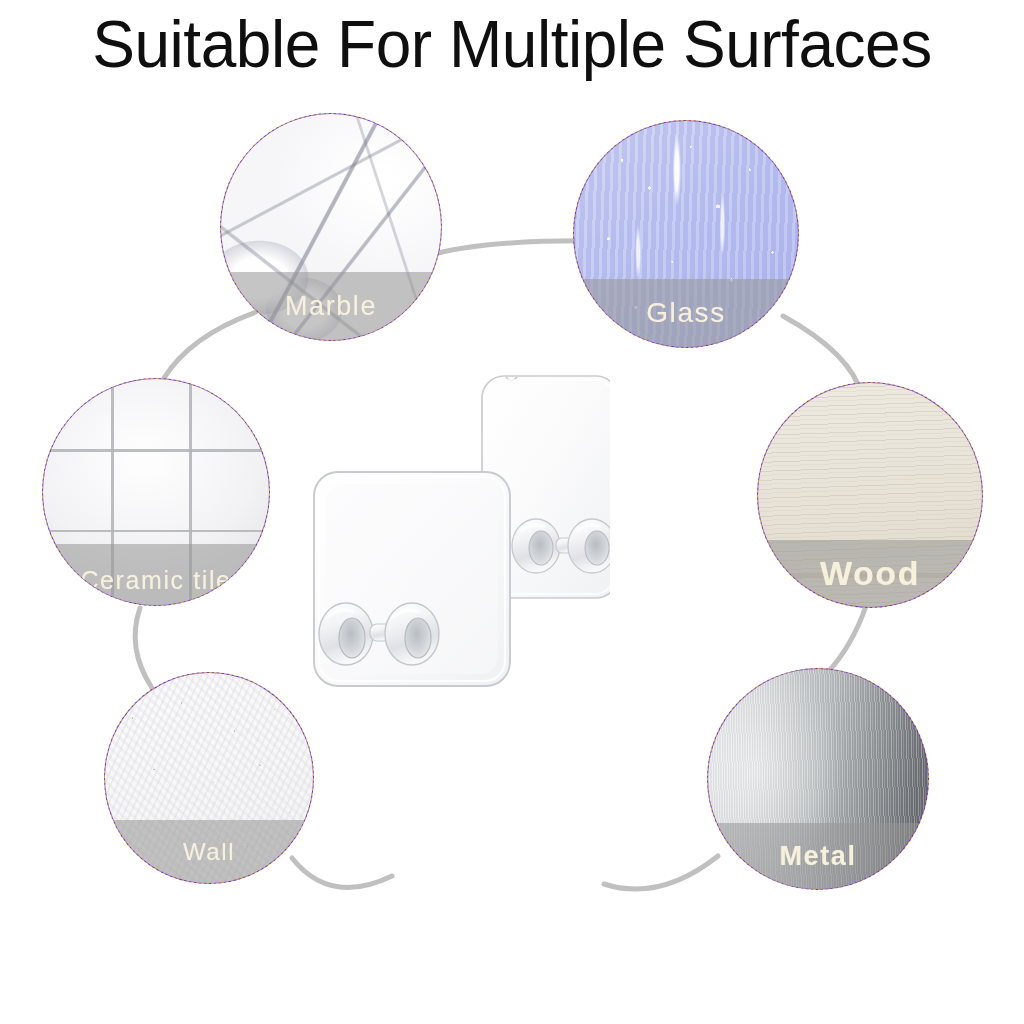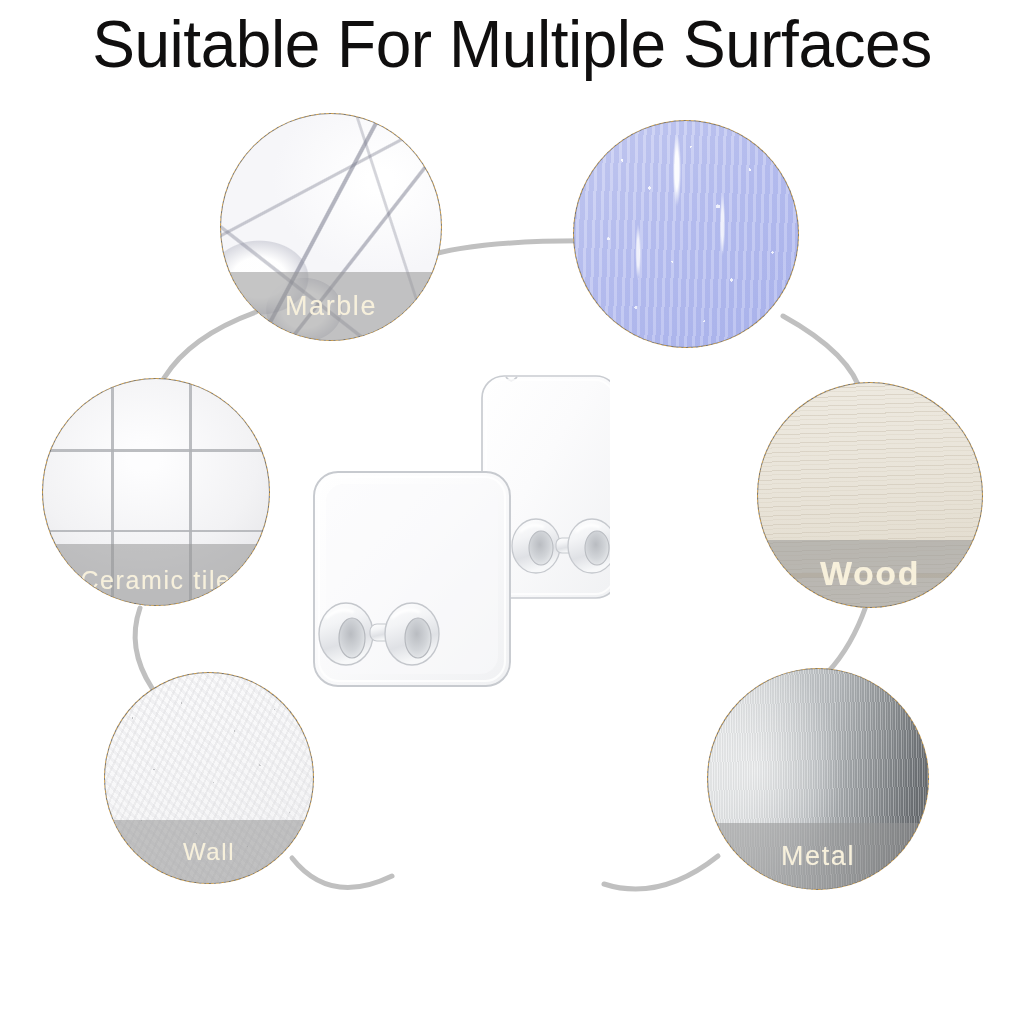--- a/index.html
+++ b/index.html
@@ -50,21 +50,21 @@
     pointer-events: none;
   }
 
   
   .bubble {
     position: absolute;
     border-radius: 50%;
     overflow: hidden;
     box-sizing: border-box;
     border: 1.6px dashed #c79a4b;
-    background: #737373;
+    background: #6d28d9;
   }
   .bubble .tex {
     position: absolute;
     inset: -2px;
     border-radius: 50%;
   }
   .bubble .band {
     position: absolute;
     left: -4%;
     right: -4%;
@@ -91,21 +91,21 @@
   #b-wood      { left: 757px; top: 382px; width: 226px; height: 226px; }
   #b-wall      { left: 104px; top: 672px; width: 210px; height: 212px; }
   #b-metal     { left: 707px; top: 668px; width: 222px; height: 222px; }
   #b-composite { left: 385px; top: 780px; width: 224px; height: 228px; }
 
   #b-marble    .band .lbl { font-size: 27px; }
   #b-glass     .band .lbl { font-size: 28px; }
   #b-ceramic   .band .lbl { font-size: 25px; margin-top: 12px; }
   #b-wood      .band .lbl { font-size: 34px; font-weight: bold; }
   #b-wall      .band .lbl { font-size: 24px; }
-  #b-metal     .band .lbl { font-size: 27px; }
+  #b-metal     .band .lbl { font-size: 27px; font-weight: bold; }
   #b-composite .band .lbl { font-size: 22px; }
 
   #b-ceramic .band   { height: 27%; }
   #b-composite .band { height: 25%; }
   #b-wall .band      { height: 30%; }
 
   
 
   
   .tex-marble {
@@ -274,20 +274,23 @@
 
   <div class="bubble" id="b-marble">
     <div class="tex tex-marble"></div>
     <div class="band">
       <span class="lbl">Marble</span>
     </div>
   </div>
 
   <div class="bubble" id="b-glass">
     <div class="tex tex-glass"></div>
+    <div class="band">
+      <span class="lbl">Glass</span>
+    </div>
   </div>
 
   <div class="bubble" id="b-ceramic">
     <div class="tex tex-ceramic"></div>
     <div class="band">
       <span class="lbl">Ceramic tile</span>
     </div>
   </div>
 
   <div class="bubble" id="b-wood">

